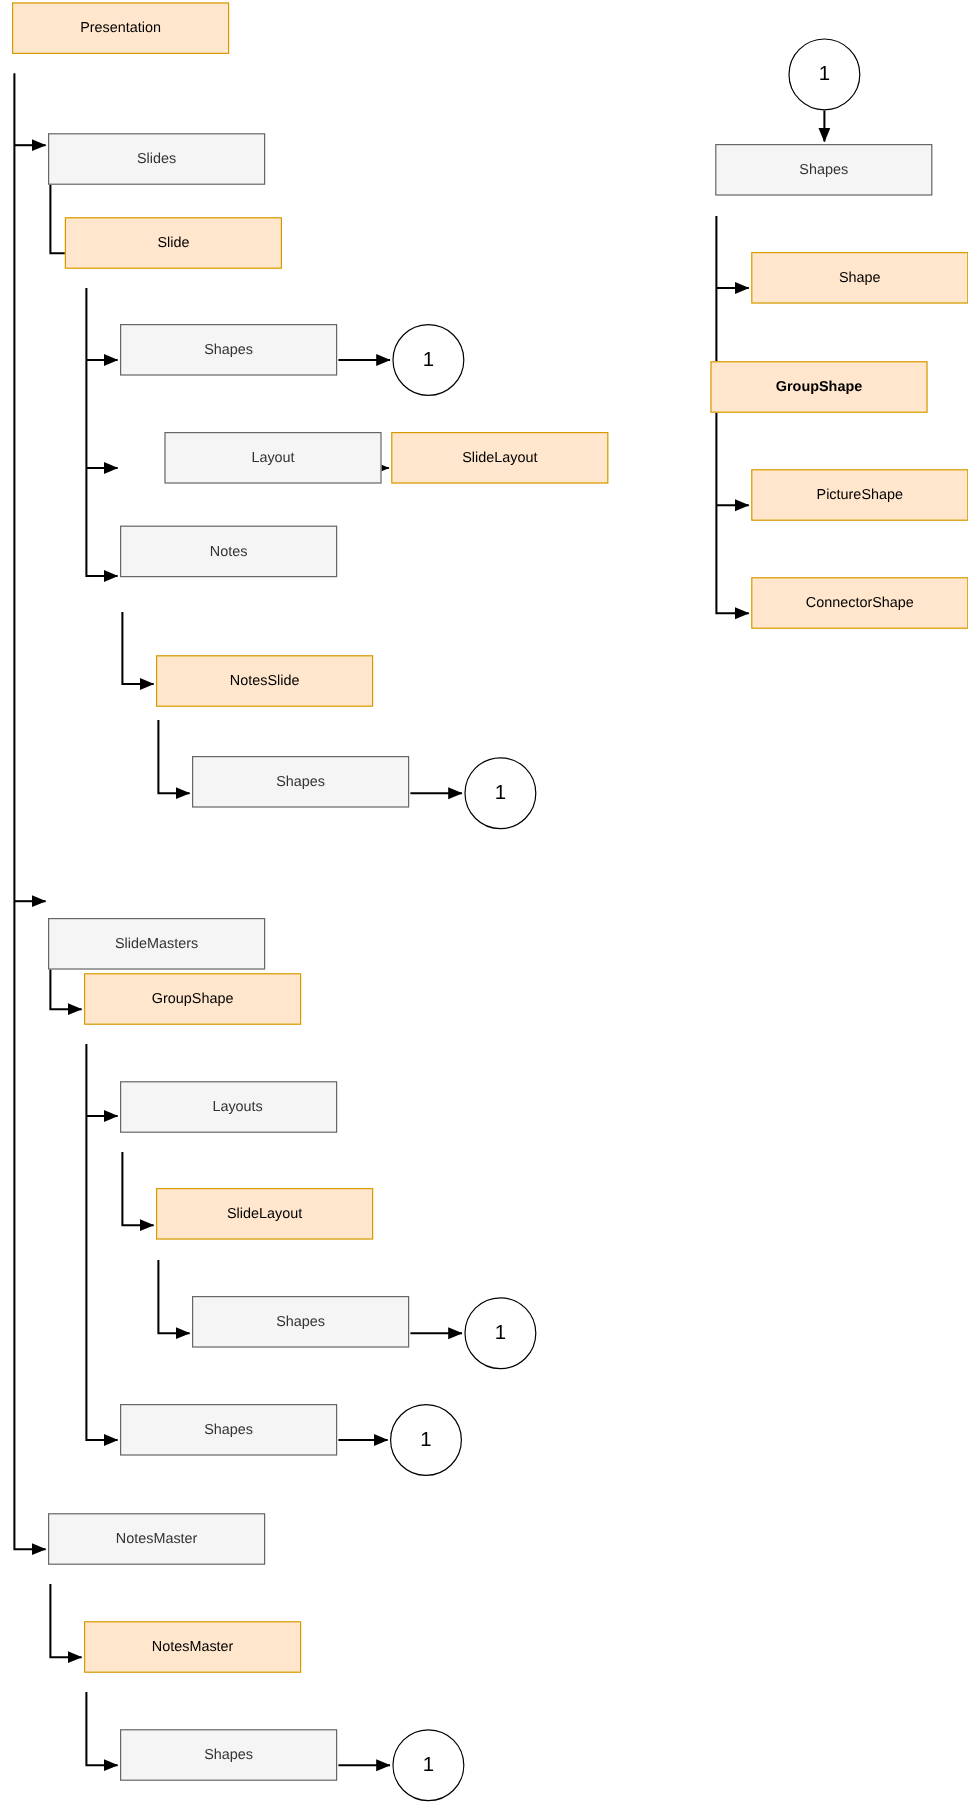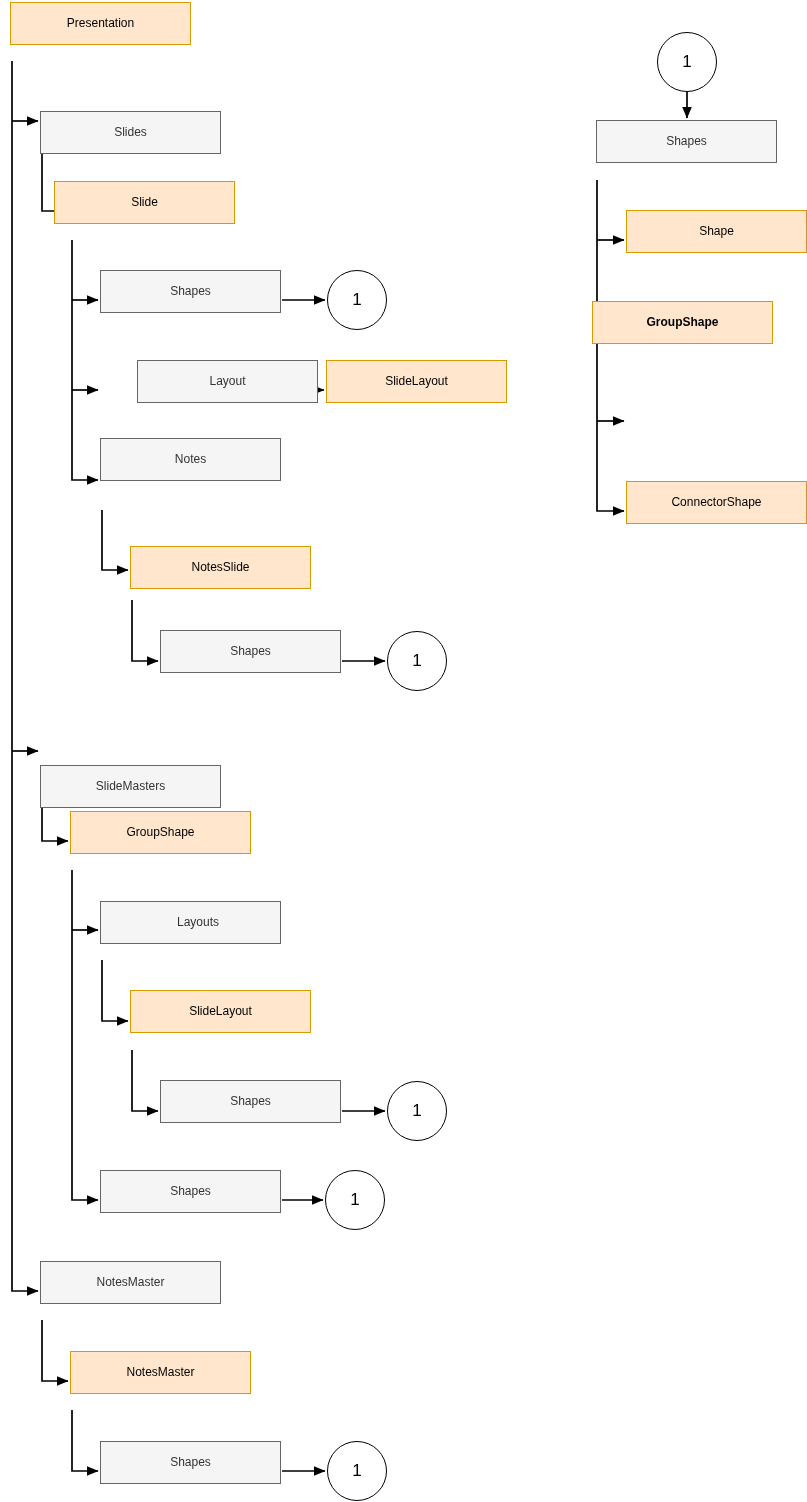--- a/index.html
+++ b/index.html
@@ -169,20 +169,23 @@
 
   <div class="node collection" style="left:596px; top:120px;">
     <span>Shapes</span>
   </div>
   <div class="node highlight" style="left:626px; top:210px;">
     <span>Shape</span>
   </div>
   <div class="node highlight" style="left:592px; top:301px;font-weight:bold;">
     <span>GroupShape</span>
   </div>
+  <div class="node highlight" style="left:626px; top:391px;">
+    <span>PictureShape</span>
+  </div>
   <div class="node highlight" style="left:626px; top:481px;">
     <span>ConnectorShape</span>
   </div>
 
   <div class="badge" style="left:327px; top:270px;">
     <span>1</span>
   </div>
   <div class="badge" style="left:387px; top:631px;">
     <span>1</span>
   </div>

